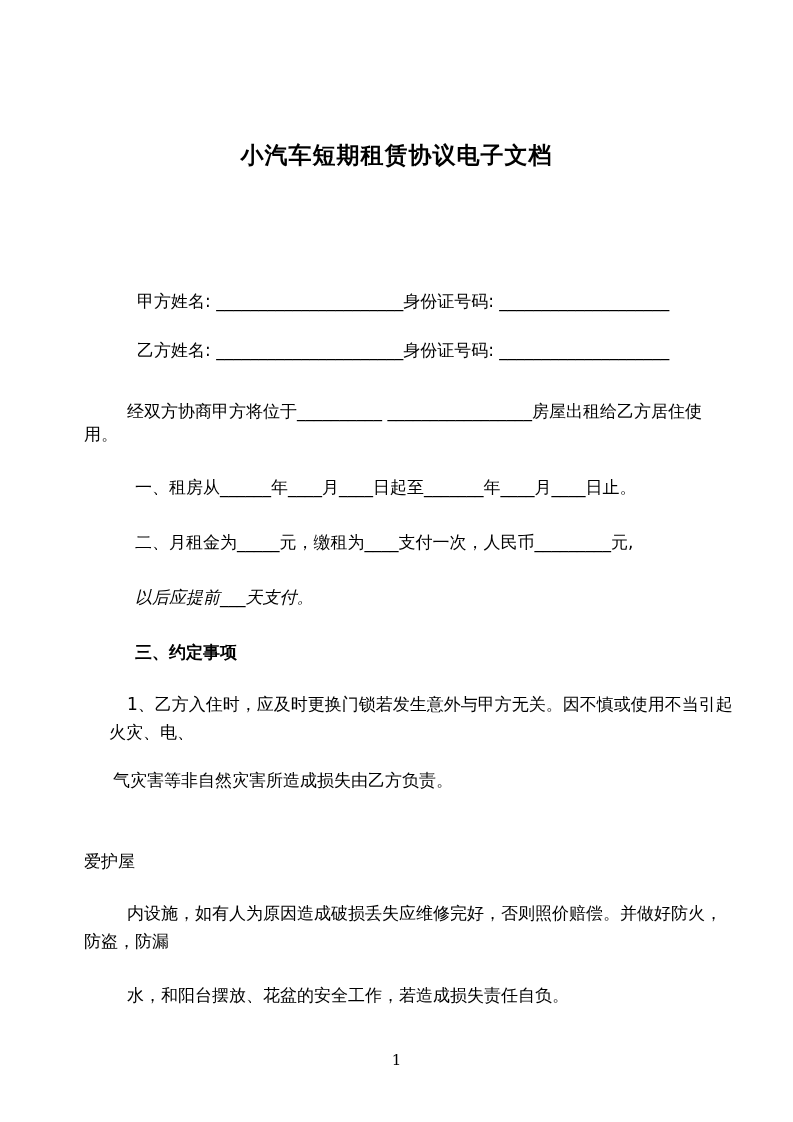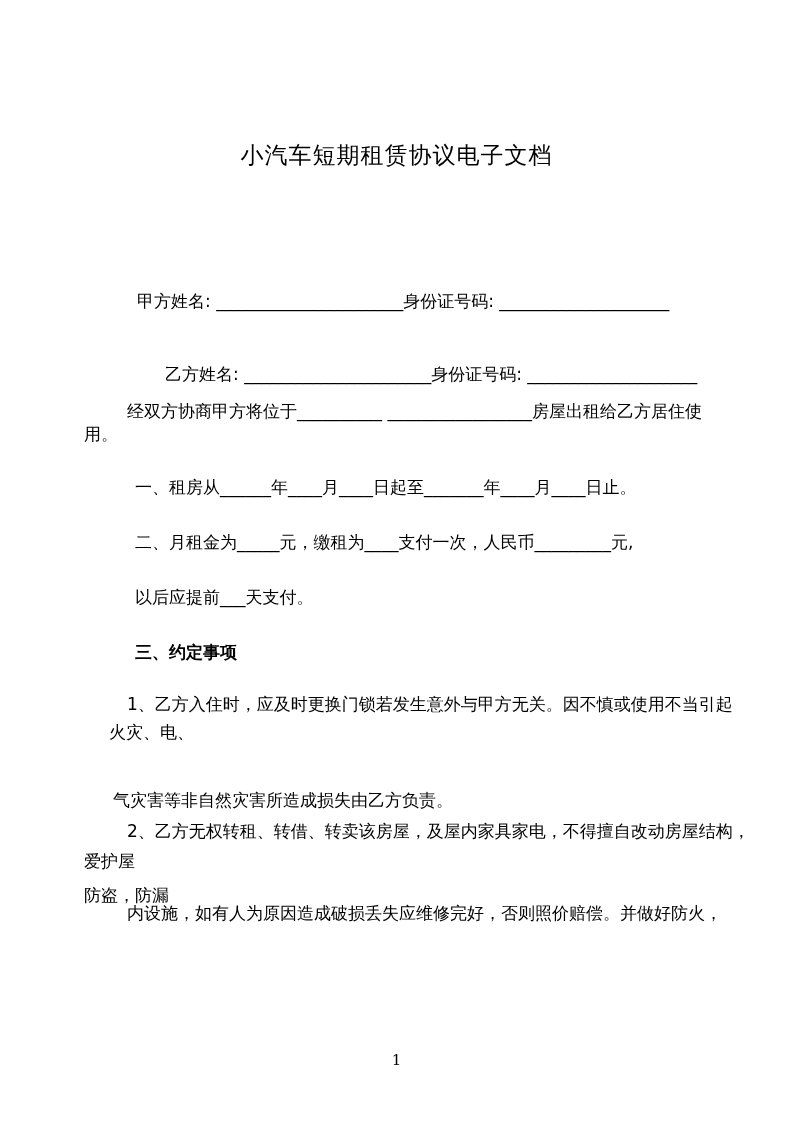--- a/index.html
+++ b/index.html
@@ -16,21 +16,21 @@
     font-family: "DejaVu Sans", sans-serif;
     overflow: hidden;
   }
   .doc-title {
     position: absolute;
     top: 140px;
     left: 0;
     width: 793px;
     text-align: center;
     font-size: 23px;
-    font-weight: normal;
+    font-weight: bold;
     letter-spacing: 1px;
     margin: 0;
   }
   .line {
     position: absolute;
     font-size: 17px;
     line-height: 20px;
     white-space: pre;
   }
   .page-number {
@@ -45,44 +45,44 @@
 </style>
 </head>
 <body>
 
 <div class="page">
 
   <h1 class="doc-title">小汽车短期租赁协议电子文档</h1>
 
   <div class="line" style="top:291px; left:137px;">甲方姓名: ______________________身份证号码: ____________________</div>
 
-  <div class="line" style="top:364px; left:137px;margin-left:28px;">乙方姓名: ______________________身份证号码: ____________________</div>
+  <div class="line" style="top:340px; left:137px;">乙方姓名: ______________________身份证号码: ____________________</div>
 
   <div class="line" style="top:401px; left:127px;">经双方协商甲方将位于__________ _________________房屋出租给乙方居住使</div>
 
   <div class="line" style="top:424px; left:84px;">用。</div>
 
   <div class="line" style="top:477px; left:135px;">一、租房从______年____月____日起至_______年____月____日止。</div>
 
   <div class="line" style="top:532px; left:135px;">二、月租金为_____元，缴租为____支付一次，人民币_________元,</div>
 
-  <div class="line" style="top:587px; left:135px;">以后应提前___天支付。</div>
+  <div class="line" style="top:587px; left:135px;font-style:italic;">以后应提前___天支付。</div>
 
   <div class="line" style="top:642px; left:135px;font-weight:bold;">三、约定事项</div>
 
   <div class="line" style="top:694px; left:127px;">1、乙方入住时，应及时更换门锁若发生意外与甲方无关。因不慎或使用不当引起</div>
 
   <div class="line" style="top:722px; left:84px;margin-left:25px;">火灾、电、</div>
 
-  <div class="line" style="top:770px; left:113px;margin-top:20px;">气灾害等非自然灾害所造成损失由乙方负责。</div>
+  <div class="line" style="top:770px; left:113px;">气灾害等非自然灾害所造成损失由乙方负责。</div>
 
-  <div class="line" style="top:821px; left:127px;">2、乙方无权转租、转借、转卖该房屋，及屋内家具家电，不得擅自改动房屋结构，</div>
 
   <div class="line" style="top:851px; left:84px;text-align:right;">爱护屋</div>
 
   <div class="line" style="top:903px; left:127px;">内设施，如有人为原因造成破损丢失应维修完好，否则照价赔偿。并做好防火，</div>
 
-  <div class="line" style="top:885px; left:84px;">防盗，防漏</div>
+  <div class="line" style="top:931px; left:84px;">防盗，防漏</div>
 
+  <div class="line" style="top:985px; left:127px;">水，和阳台摆放、花盆的安全工作，若造成损失责任自负。</div>
 
   <div class="page-number">1</div>
 
 </div>
 
 </body></html>

